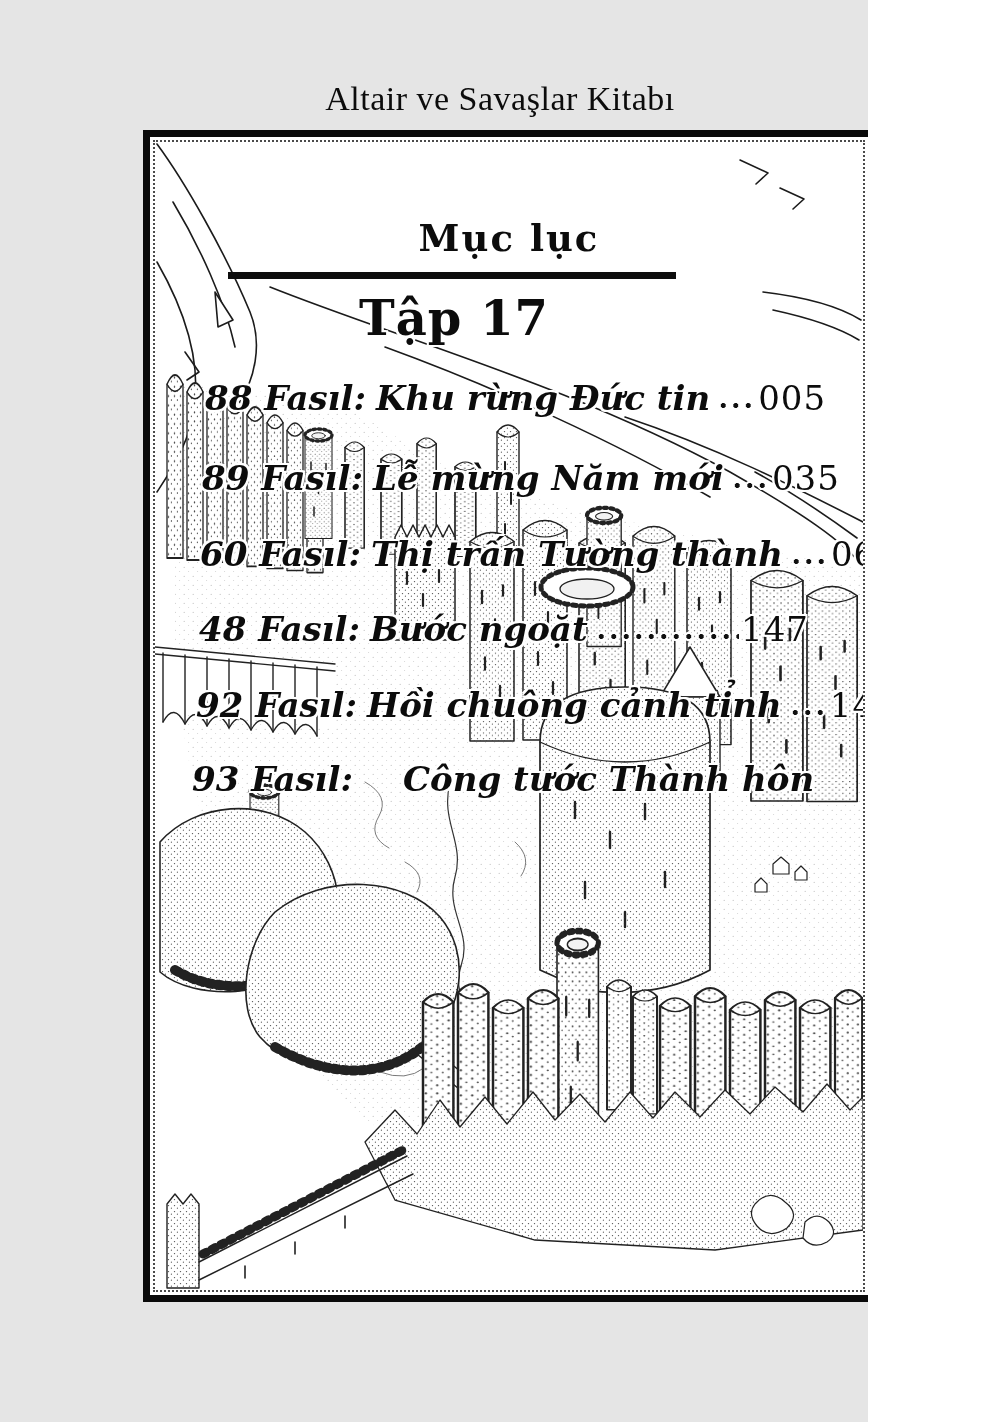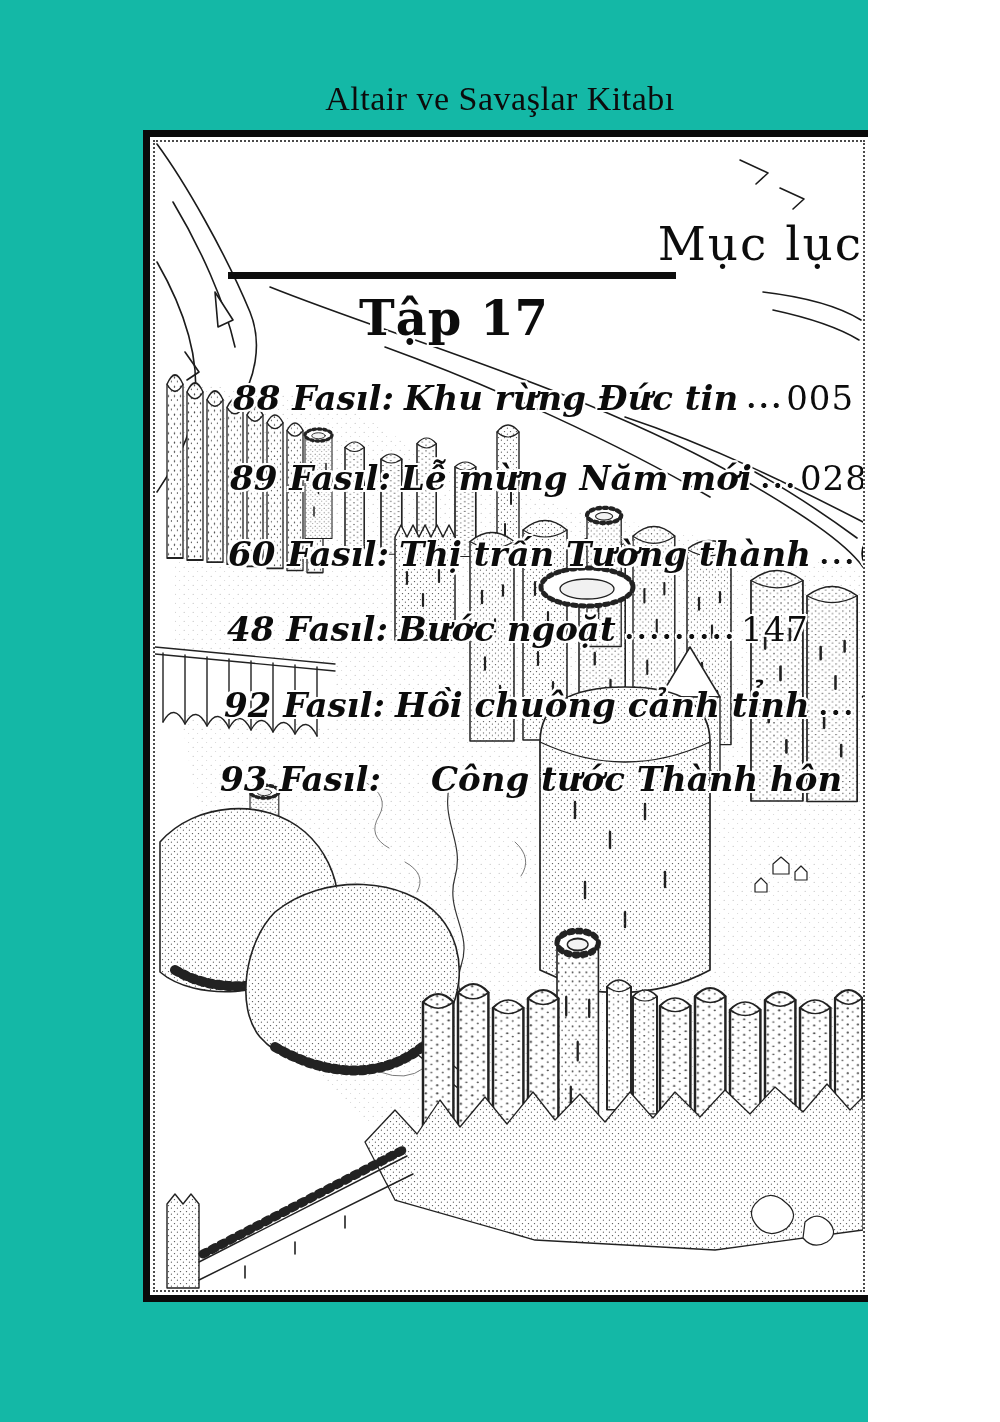--- a/index.html
+++ b/index.html
@@ -1,38 +1,38 @@
 <!DOCTYPE html>
 <html><head>
 <meta charset="utf-8">
 <style>
   html,body{margin:0;padding:0;background:#ffffff;}
-  .page{position:relative;width:868px;height:1422px;background:#14b8a6;overflow:hidden;
+  .page{position:relative;width:868px;height:1422px;background:#e5e5e5;overflow:hidden;
         font-family:"DejaVu Serif","Liberation Serif",serif;color:#0c0c0c;}
   
   .header-title{position:absolute;top:80px;left:0;width:1000px;text-align:center;
         font-family:"Liberation Serif","DejaVu Serif",serif;font-size:34px;letter-spacing:.5px;}
   
   .frame{position:absolute;left:143px;top:130px;width:732px;height:1172px;
         box-sizing:border-box;border:7px solid #0a0a0a;padding:3px;background:#fff;}
   .frame-inner{position:relative;width:100%;height:100%;box-sizing:border-box;
         border:2px dotted #4a4a4a;background:#fff;overflow:hidden;}
   .art{position:absolute;left:0;top:0;width:100%;height:100%;}
   
   .toc{position:absolute;left:0;top:0;width:100%;height:100%;}
   .otext{text-shadow:-2px -2px 0 #fff,0 -2px 0 #fff,2px -2px 0 #fff,
         -2px 0 0 #fff,2px 0 0 #fff,-2px 2px 0 #fff,0 2px 0 #fff,2px 2px 0 #fff;}
-  .toc-title{position:absolute;top:74px;left:0;width:708px;text-align:right;
-        font-size:47px;font-weight:normal;letter-spacing:2px;}
+  .toc-title{position:absolute;top:74px;left:0;width:708px;text-align:center;
+        font-size:37px;font-weight:bold;letter-spacing:2px;}
   .toc-rule{position:absolute;top:130px;left:73px;width:448px;height:7px;background:#0d0d0d;}
   .toc-volume{position:absolute;top:148px;left:0;width:598px;text-align:center;
         font-size:48px;font-weight:bold;letter-spacing:1px;}
   .entry{position:absolute;right:54px;height:46px;display:flex;align-items:flex-end;
         font-size:34px;white-space:nowrap;}
-  .entry .chap{font-style:italic;font-weight:bold;margin-right:10px;margin-left:28px;}
+  .entry .chap{font-style:italic;font-weight:bold;margin-right:10px;}
   .entry .etitle{font-style:italic;font-weight:bold;margin-top:22px;}
   .entry .pageno{letter-spacing:1px;}
   .leader{flex:1 1 auto;min-width:40px;height:13px;margin:0 2px 6px 6px;align-self:flex-end;
         background-image:
           radial-gradient(circle,#101010 2.2px,rgba(0,0,0,0) 2.8px),
           radial-gradient(circle,#ffffff 4.4px,rgba(255,255,255,0) 5px);
         background-size:12.5px 13px,12.5px 13px;background-repeat:repeat-x,repeat-x;
         background-position:1px 55%,1px 55%;}
 </style>
 </head>
@@ -230,21 +230,21 @@
           <span class="chap otext"><span>88</span> <span>Fasıl:</span></span>
           <span class="etitle otext">Khu rừng Đức tin</span>
           <span class="leader"></span>
           <span class="pageno otext">005</span>
         </div>
 
         <div class="entry" style="top:310px;left:47px;">
           <span class="chap otext"><span>89</span> <span>Fasıl:</span></span>
           <span class="etitle otext">Lễ mừng Năm mới</span>
           <span class="leader"></span>
-          <span class="pageno otext">028</span>
+          <span class="pageno otext">035</span>
         </div>
 
         <div class="entry" style="top:386px;left:45px;">
           <span class="chap otext"><span>60</span> <span>Fasıl:</span></span>
           <span class="etitle otext">Thị trấn Tường thành</span>
           <span class="leader"></span>
           <span class="pageno otext">069</span>
         </div>
 
         <div class="entry" style="top:461px;left:44px;">

